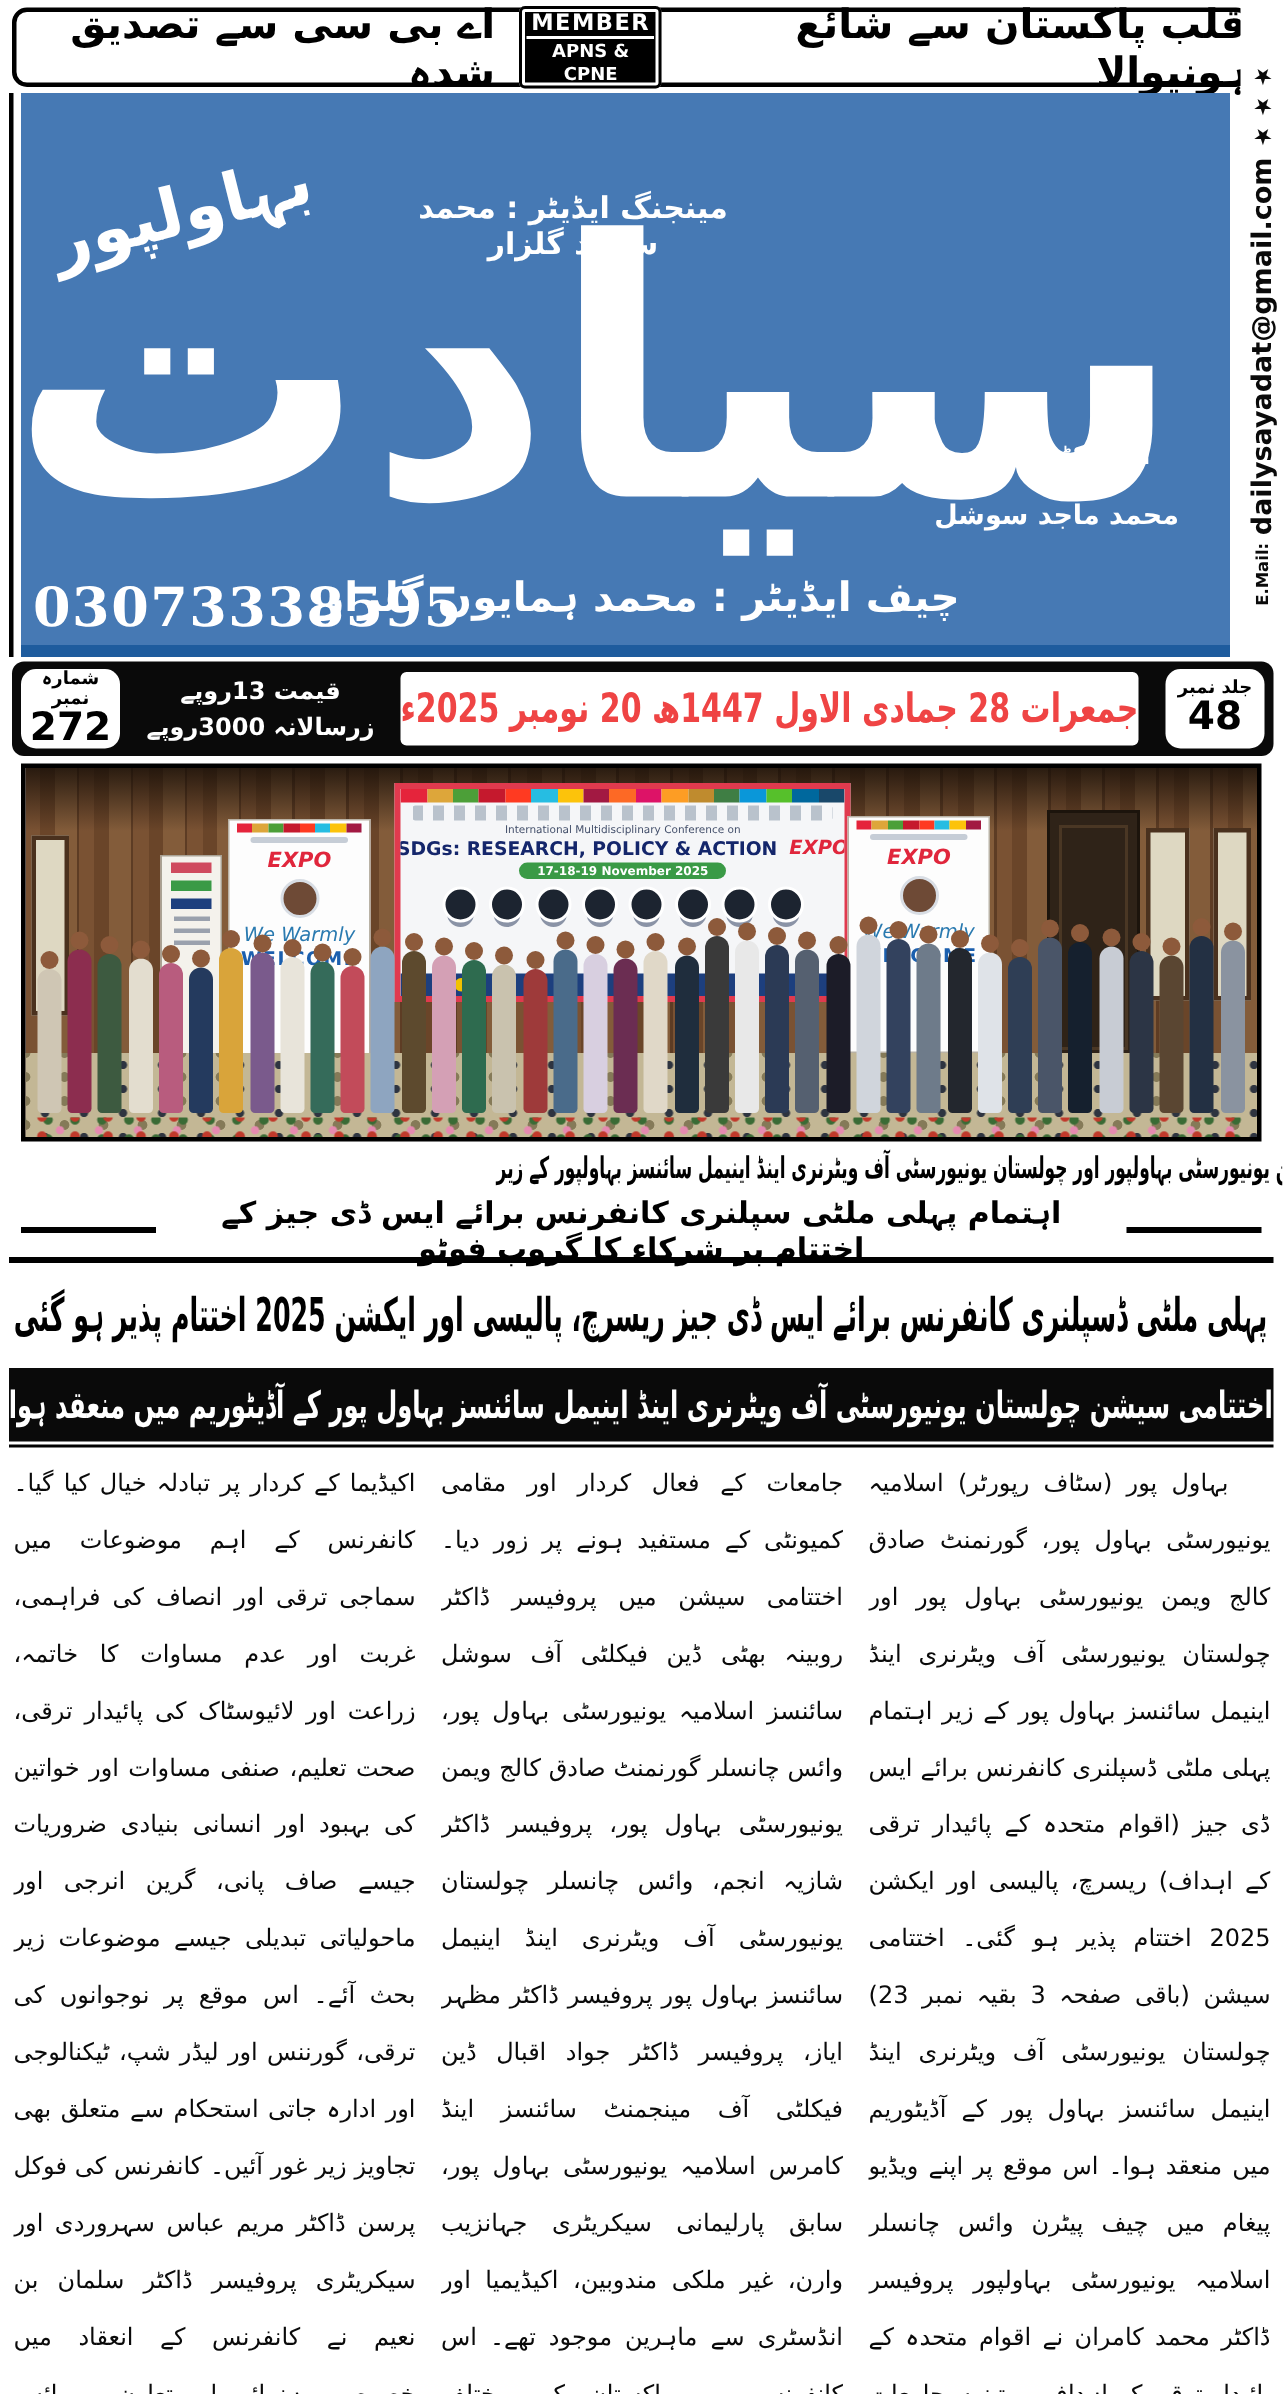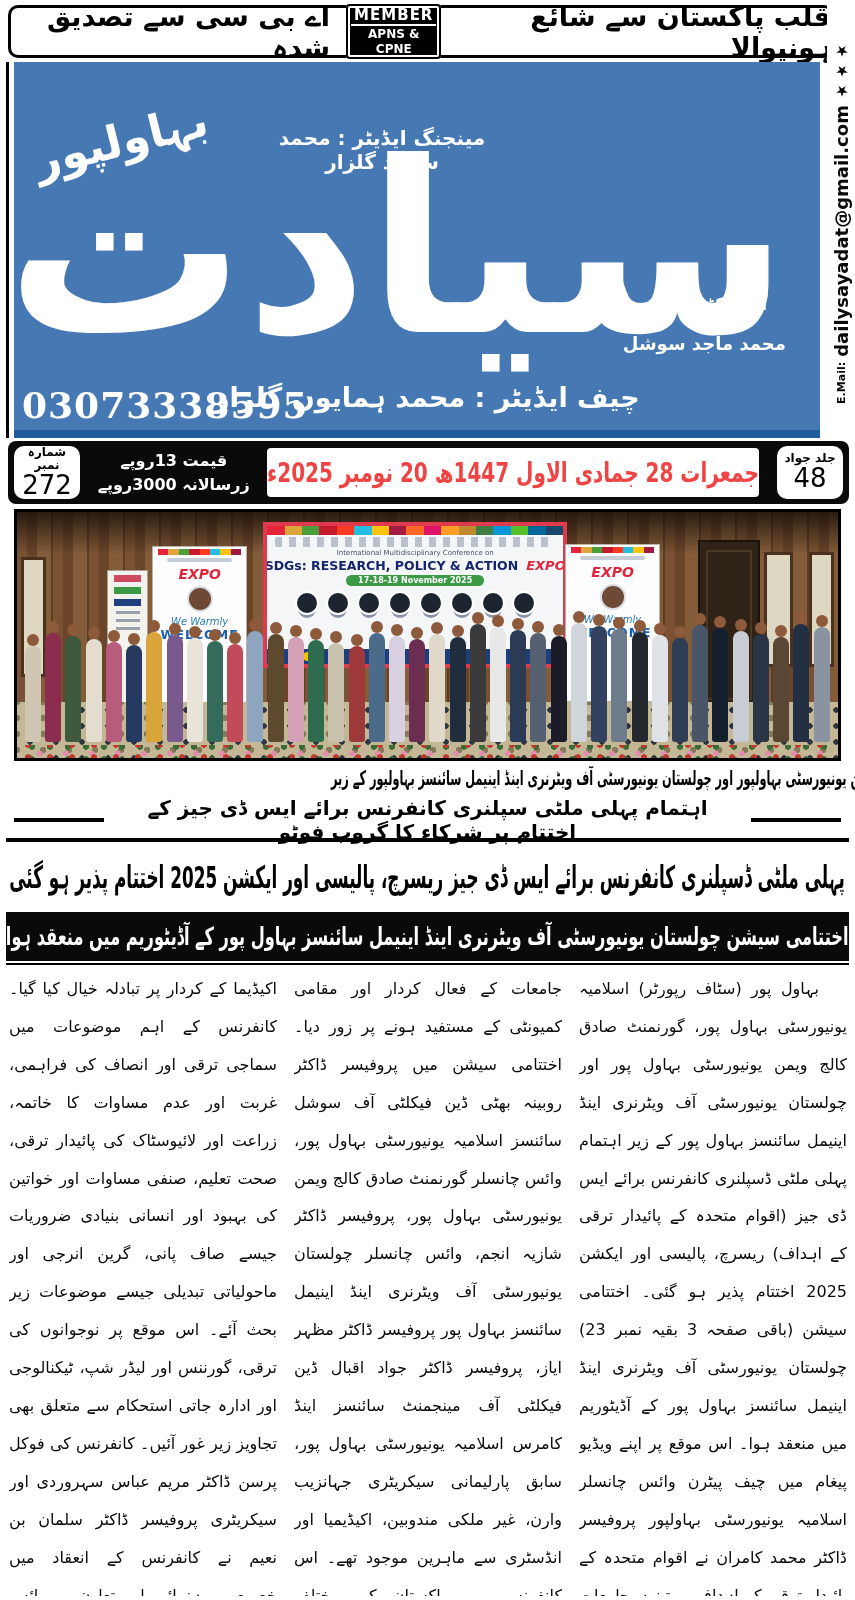--- a/index.html
+++ b/index.html
@@ -43,21 +43,21 @@
   .mh-phone { position:absolute; left:8px; top:322px; font-size:36px; font-weight:bold;
     font-family:"DejaVu Serif", serif; letter-spacing:1px; }
 
   
   .datebar { position:absolute; left:8px; top:441px; width:841px; height:63px;
     background:#0a0a0a; border-radius:8px; display:flex; direction:rtl; align-items:center;
     justify-content:space-between; padding:0 6px; }
   .pillbox { background:#fff; border-radius:10px; width:66px; height:53px; text-align:center;
     display:flex; flex-direction:column; justify-content:center; color:#000; }
   .pillbox .lbl { font-size:12px; font-weight:bold; line-height:1.1; }
-  .pillbox .num { font-size:26px; font-weight:normal; line-height:1.05; }
+  .pillbox .num { font-size:26px; font-weight:bold; line-height:1.05; }
   .datebox { background:#fff; border-radius:4px; width:492px; height:49px; color:#ef4444;
     display:flex; align-items:center; justify-content:center; font-size:27px; font-weight:bold; }
   .priceblock { color:#fff; text-align:center; font-size:16px; font-weight:bold; line-height:1.5; }
 
   
   .photo { position:absolute; left:14px; top:509px; width:827px; height:252px;
     border:3px solid #000; overflow:hidden;
     background:repeating-linear-gradient(90deg,#7a5233 0 10px,#6a4529 10px 20px,#835c3a 20px 34px,#5d3c24 34px 36px); }
   .photo .ceiling { position:absolute; left:0; right:0; top:0; height:42px;
     background:linear-gradient(180deg, rgba(20,12,6,.8), rgba(20,12,6,0)); }
@@ -87,21 +87,21 @@
   .standee { position:absolute; width:11.5%; height:158px; background:#fdfdfd; border:1px solid #b9b2a5;
     display:flex; flex-direction:column; align-items:center; padding-top:2px; overflow:hidden; }
   .standee.left { left:16.5%; top:34px; }
   .standee.right { left:66.8%; top:32px; }
   .standee .ministrip { width:90%; height:6px; display:flex; }
   .standee .ministrip span { flex:1; }
   .standee .graybar { width:70%; height:4px; background:#c6cdd6; margin-top:3px; border-radius:2px; }
   .standee .expo { margin-top:4px; font-size:14px; font-weight:bold; font-style:italic; color:#e0263c; }
   .standee .face { width:26px; height:26px; border-radius:50%; background:#6e4a36; margin-top:4px;
     border:2px solid #d8dde4; }
-  .standee .script { margin-top:4px; font-size:10px; font-style:italic; color:#2a7ab0; }
+  .standee .script { margin-top:4px; font-size:13px; font-style:italic; color:#2a7ab0; }
   .standee .welcome { font-size:12.5px; font-weight:bold; color:#1b5fae; letter-spacing:1px; }
 
   .rolled-banner { position:absolute; left:11%; top:58px; width:5%; height:140px; background:#f4f2ec;
     border:1px solid #a9a294; display:flex; flex-direction:column; align-items:center; gap:5px; padding-top:4px; }
   .rolled-banner .sq { width:70%; height:7px; background:#cf4a5e; }
   .rolled-banner .sq.g { background:#3a9a46; }
   .rolled-banner .sq.b { background:#1d3f7e; }
   .rolled-banner .ln { width:60%; height:3px; background:#9aa1ad; }
 
   .carpet { position:absolute; left:0; right:0; bottom:0; height:56px; background-color:#c3b795;
@@ -178,21 +178,21 @@
       <div>ایگزیکٹو ایڈیٹر</div>
       <div>محمد ماجد سوشل</div>
     </div>
     <div class="mh-chief">چیف ایڈیٹر : محمد ہمایوں گلزار</div>
     <div class="mh-phone">03073338595</div>
     <div class="bottom-strip"></div>
   </div>
 
   <div class="datebar">
     <div class="pillbox">
-      <span class="lbl">جلد جواد</span>
+      <span class="lbl">جلد نمبر</span>
       <span class="num">48</span>
     </div>
     <div class="datebox">
       <span class="fitline" style="transform: scaleX(0.741);">جمعرات 28 جمادی الاول 1447ھ 20 نومبر 2025ء</span>
     </div>
     <div class="priceblock">
       <div>قیمت 13روپے</div>
       <div>زرسالانہ 3000روپے</div>
     </div>
     <div class="pillbox">

